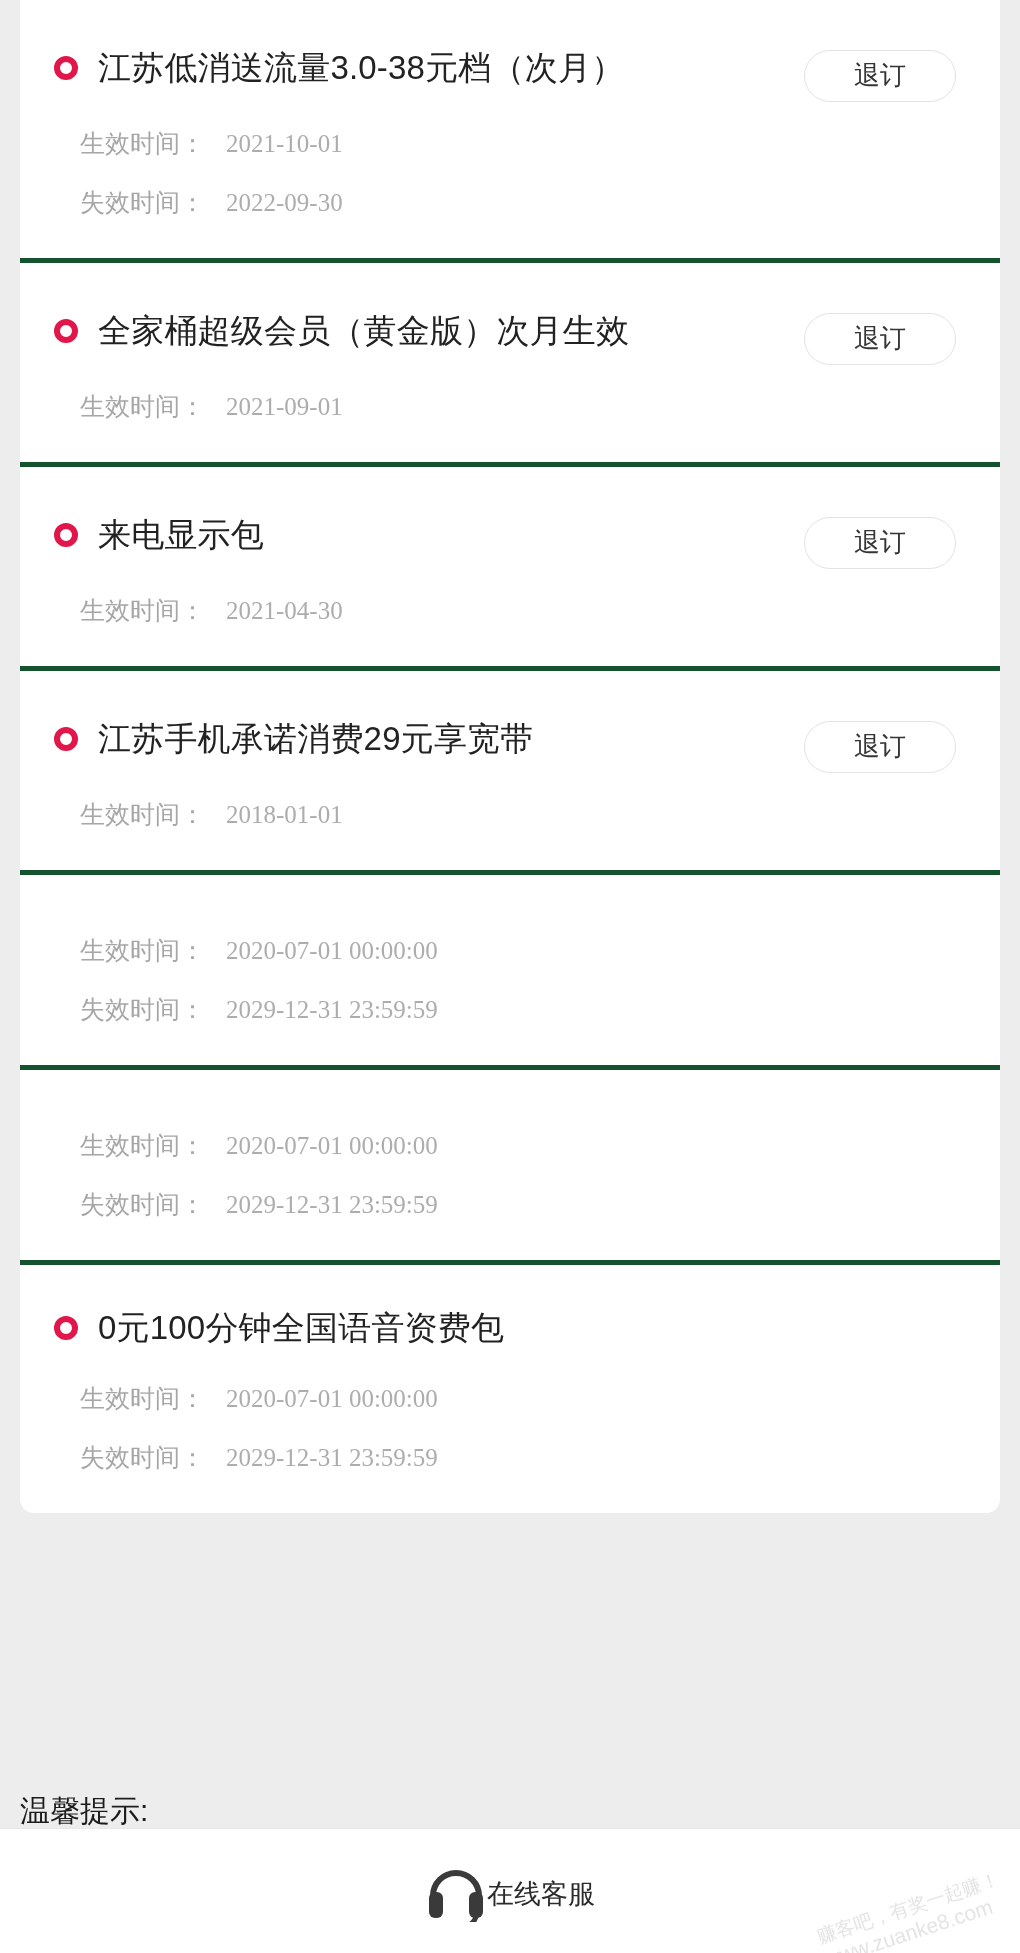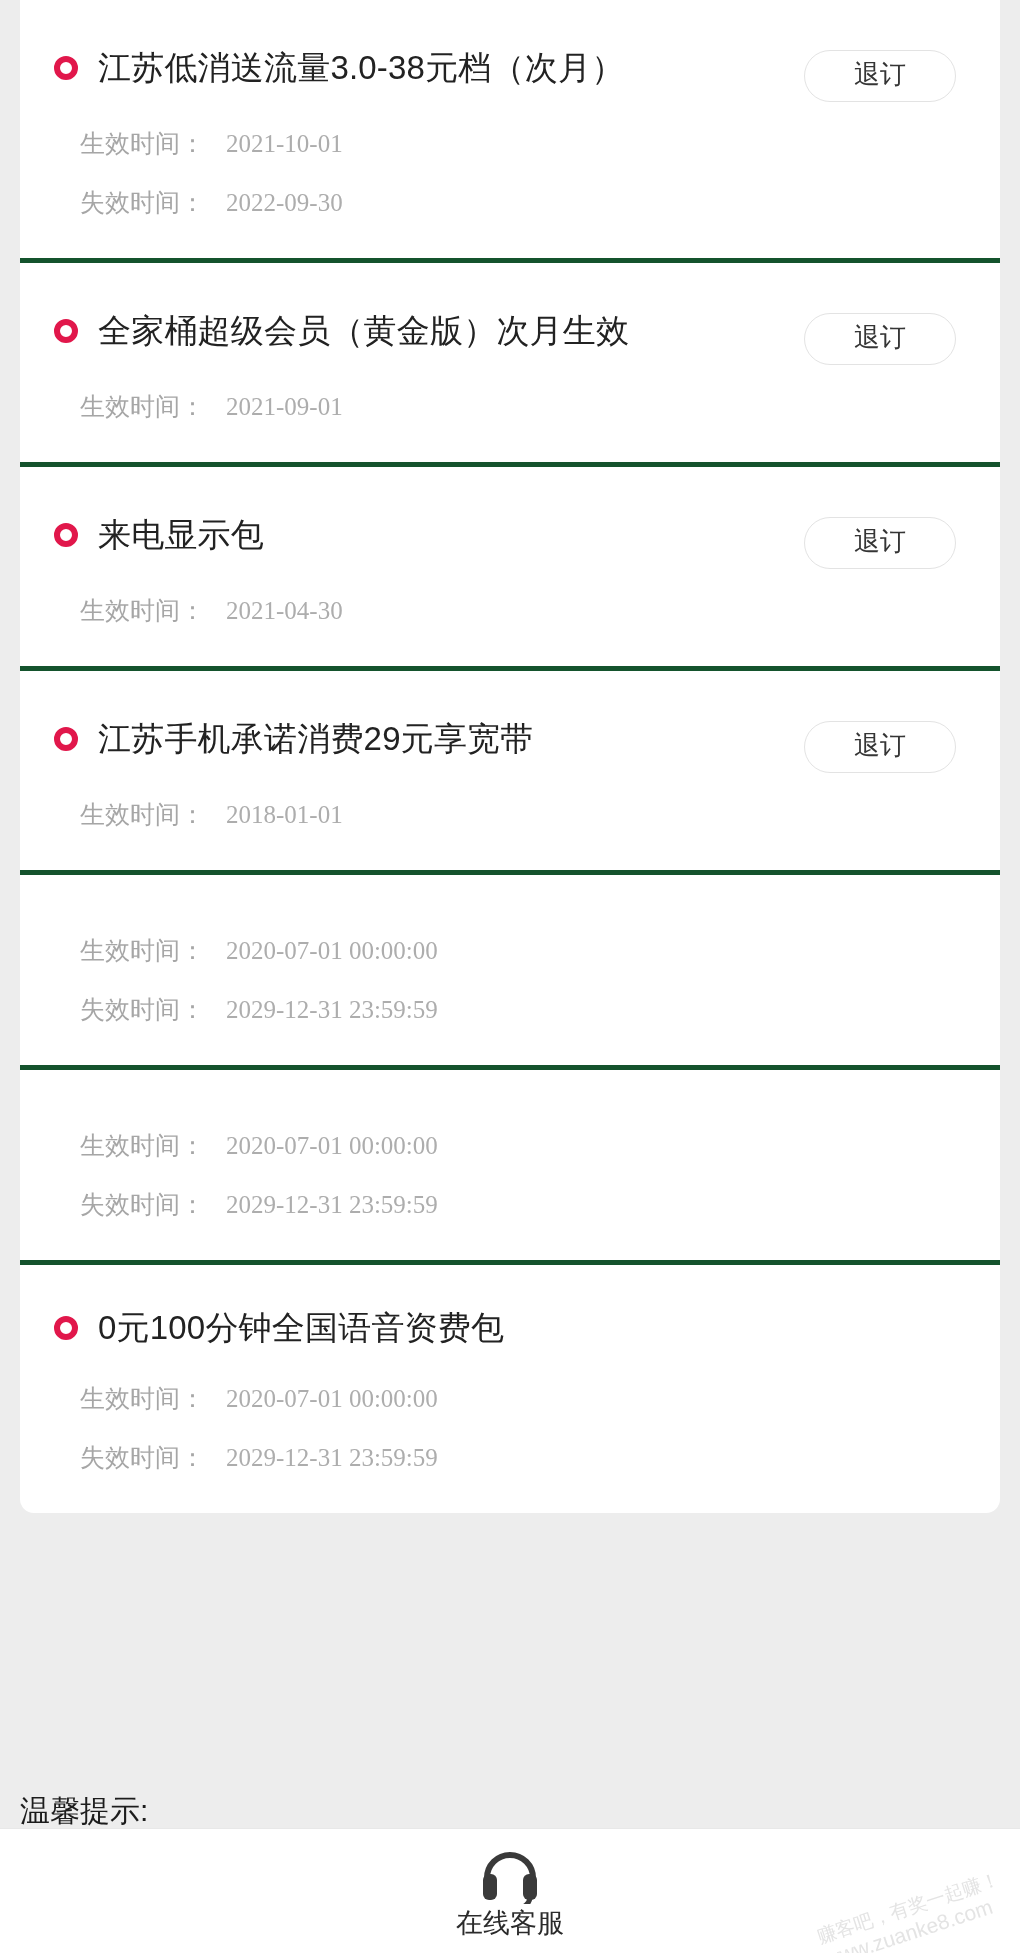--- a/index.html
+++ b/index.html
@@ -63,21 +63,21 @@
     flex: 0 0 auto;
     width: 152px;
     height: 52px;
     border: 1px solid #e3e3e3;
     border-radius: 26px;
     background: #ffffff;
     color: #353535;
     font-size: 26px;
     line-height: 50px;
     text-align: center;
-    font-family: Liberation Mono, monospace;
+    font-family: Liberation Serif, serif;
     cursor: pointer;
     margin-right: 12px;
     margin-top: 16px;
   }
   .unsub-placeholder {
     flex: 0 0 auto;
     width: 164px;
     height: 52px;
   }
 
@@ -114,21 +114,21 @@
     width: 1020px;
     height: 125px;
     background: #ffffff;
     border-top: 1px solid #e8e8e8;
     display: flex;
     align-items: center;
     justify-content: center;
   }
   #service-entry {
     display: flex;
-    flex-direction: column;
+    flex-direction: row;
     align-items: center;
     justify-content: center;
     cursor: pointer;
     padding-top: 4px;
   }
   #service-entry .headset-wrap {
     width: 62px;
     height: 58px;
     display: block;
   }

